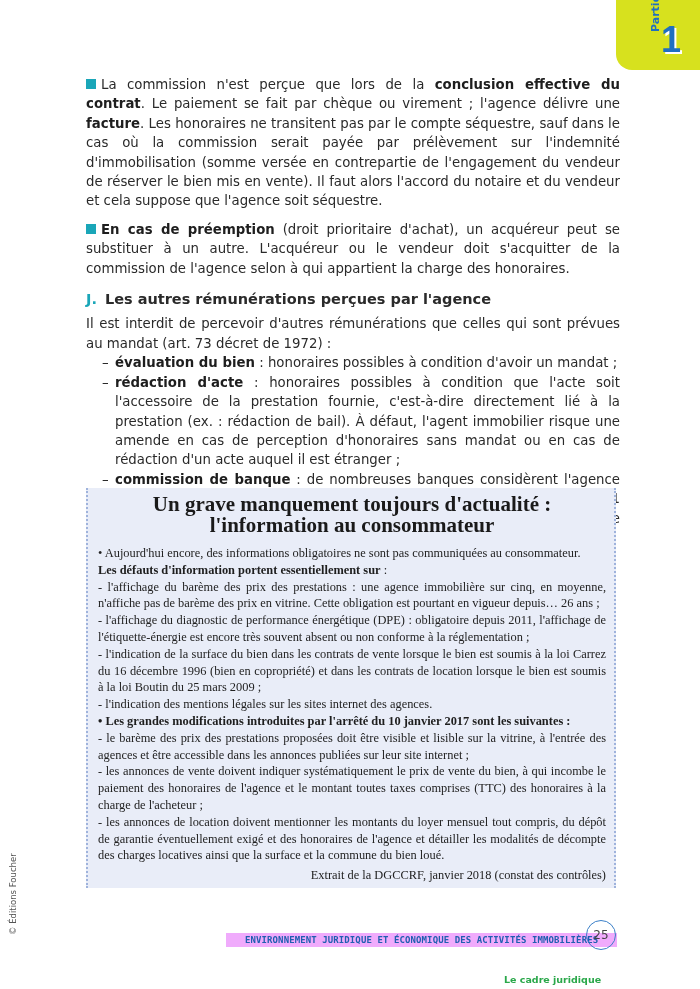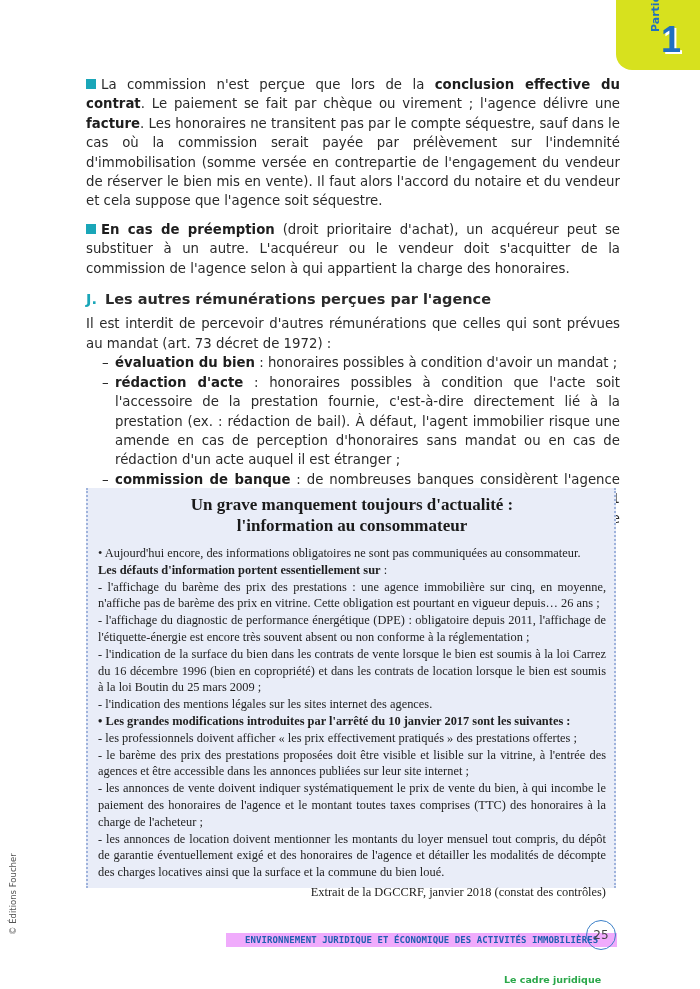--- a/index.html
+++ b/index.html
@@ -16,21 +16,21 @@
   .sq { display: inline-block; width: 10px; height: 10px; background: #1aa6b8; margin-right: 5px; vertical-align: 0px; }
   b { font-weight: bold; color: #1e1e1e; }
   .heading { margin: 12px 0 5px 0; font-size: 14.5px; font-weight: bold; }
   .heading .letter { color: #1aa6b8; margin-right: 8px; }
   .dash-list { margin: 0; padding: 0 0 0 16px; list-style: none; }
   .dash-list li { position: relative; padding-left: 13px; text-align: justify; }
   .dash-list li::before { content: "–"; position: absolute; left: 0; }
   .box { position: absolute; left: 86px; top: 488px; width: 530px; height: 400px; background: #e9edf8;
          border-left: 2px dotted #9fb3dc; border-right: 2px dotted #9fb3dc; box-sizing: border-box;
          padding: 6px 8px 0 10px; font-family: "Liberation Serif", serif; font-size: 12.4px; line-height: 16.8px; color: #222; }
-  .box-title { text-align: center; font-weight: bold; font-size: 17px; line-height: 21px; margin-bottom: 9px; color: #1a1a1a; }
+  .box-title { text-align: center; font-weight: bold; font-size: 21px; line-height: 21px; margin-bottom: 9px; color: #1a1a1a; }
   .box p { margin: 0; text-align: justify; }
   .box .src { text-align: right; margin-top: 3px; }
   .copyright { position: absolute; left: 8px; top: 935px; transform: rotate(-90deg); transform-origin: left top;
                font-size: 8.5px; color: #555; white-space: nowrap; }
   .footer-band { position: absolute; left: 226px; top: 933px; background: #f0abfc; color: #1f5fb0;
                  font-family: "DejaVu Sans Mono", monospace; font-weight: bold; font-size: 9px; padding: 2px 19px; letter-spacing: 0.1px; }
   .footer-sub { position: absolute; left: 504px; top: 974px; color: #2aa84a; font-size: 9.5px; font-weight: bold; }
   .page-num { position: absolute; left: 586px; top: 920px; width: 30px; height: 30px; border: 1.5px solid #3a7fc8;
               border-radius: 50%; display: flex; align-items: center; justify-content: center; font-size: 12px; color: #444; box-sizing: border-box; }
 </style>
@@ -66,21 +66,20 @@
     <div>Un grave manquement toujours d'actualité :</div>
     <div>l'information au consommateur</div>
   </div>
   <p>• Aujourd'hui encore, des informations obligatoires ne sont pas communiquées au consommateur.</p>
   <p><b>Les défauts d'information portent essentiellement sur</b><span> :</span></p>
   <p>- l'affichage du barème des prix des prestations : une agence immobilière sur cinq, en moyenne, n'affiche pas de barème des prix en vitrine. Cette obligation est pourtant en vigueur depuis… 26 ans ;</p>
   <p>- l'affichage du diagnostic de performance énergétique (DPE) : obligatoire depuis 2011, l'affichage de l'étiquette-énergie est encore très souvent absent ou non conforme à la réglementation ;</p>
   <p>- l'indication de la surface du bien dans les contrats de vente lorsque le bien est soumis à la loi Carrez du 16 décembre 1996 (bien en copropriété) et dans les contrats de location lorsque le bien est soumis à la loi Boutin du 25 mars 2009 ;</p>
   <p>- l'indication des mentions légales sur les sites internet des agences.</p>
   <p><b>• Les grandes modifications introduites par l'arrêté du 10 janvier 2017 sont les suivantes :</b></p>
-  <p>- les professionnels doivent afficher « les prix effectivement pratiqués » des prestations offertes ;</p>
   <p>- le barème des prix des prestations proposées doit être visible et lisible sur la vitrine, à l'entrée des agences et être accessible dans les annonces publiées sur leur site internet ;</p>
   <p>- les annonces de vente doivent indiquer systématiquement le prix de vente du bien, à qui incombe le paiement des honoraires de l'agence et le montant toutes taxes comprises (TTC) des honoraires à la charge de l'acheteur ;</p>
   <p>- les annonces de location doivent mentionner les montants du loyer mensuel tout compris, du dépôt de garantie éventuellement exigé et des honoraires de l'agence et détailler les modalités de décompte des charges locatives ainsi que la surface et la commune du bien loué.</p>
   <p class="src">Extrait de la DGCCRF, janvier 2018 (constat des contrôles)</p>
 </div>
 
 <div class="copyright">© Éditions Foucher</div>
 <div class="footer-band">ENVIRONNEMENT JURIDIQUE ET ÉCONOMIQUE DES ACTIVITÉS IMMOBILIÈRES</div>
 <div class="footer-sub">Le cadre juridique</div>
 <div class="page-num">

